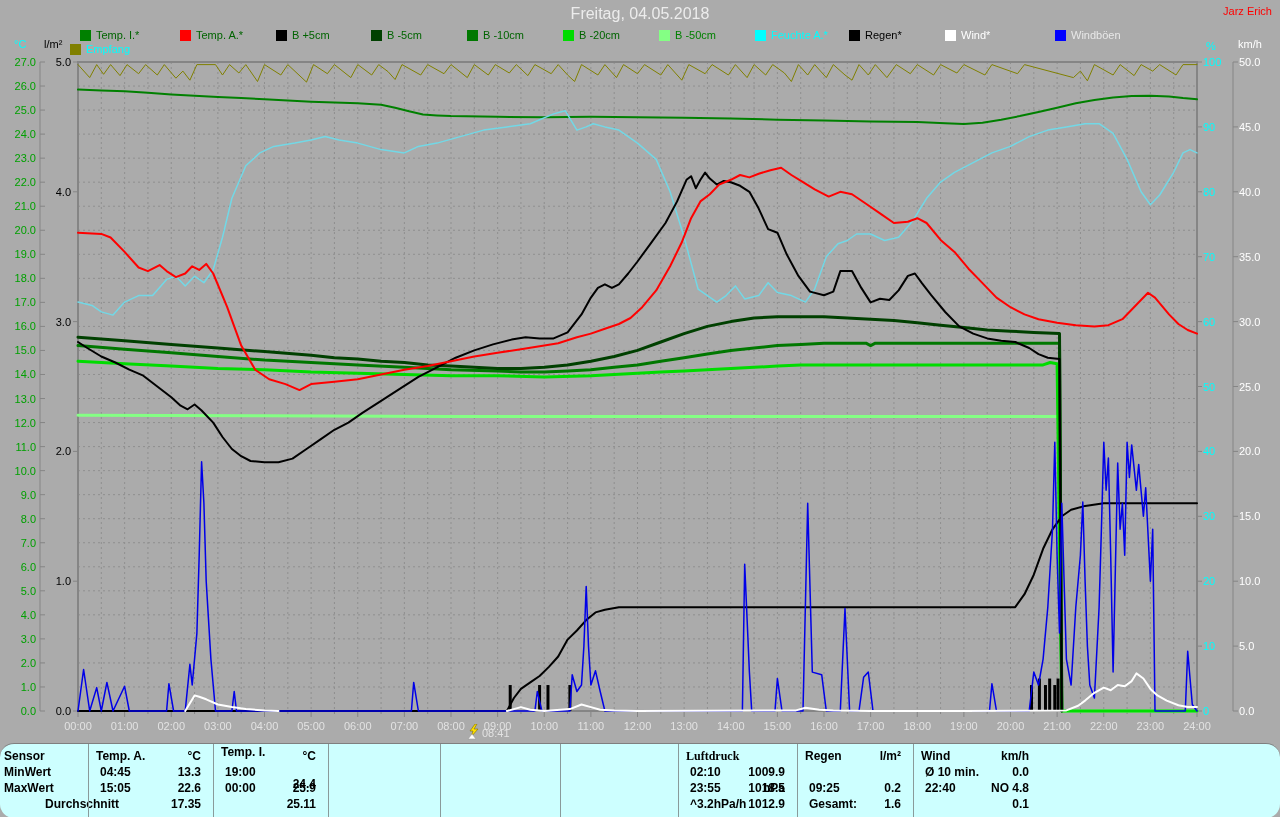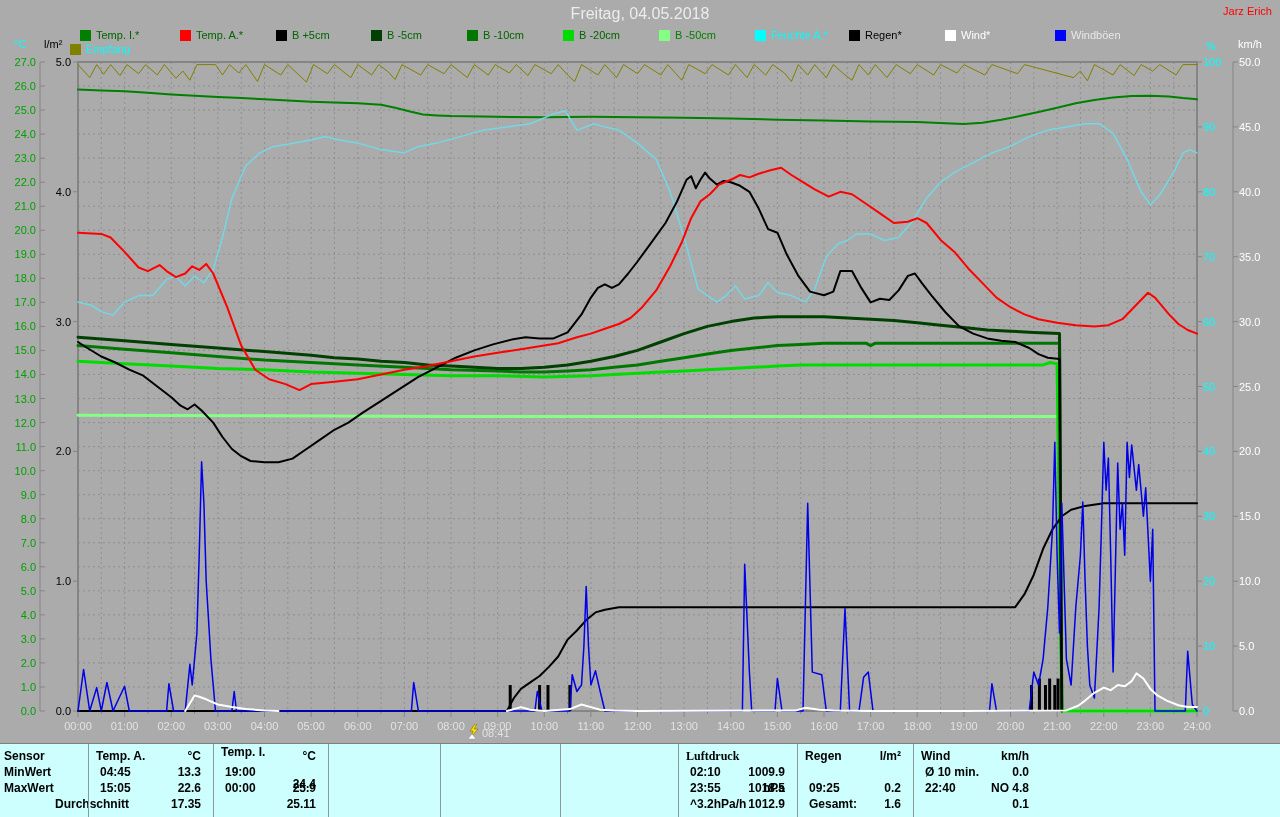--- a/index.html
+++ b/index.html
@@ -9,21 +9,21 @@
                font-size:16px;color:#ECECEC;}
   .author{position:absolute;top:5px;right:8px;font-size:11px;color:#FF0000;}
   .unit-label{position:absolute;font-size:11px;white-space:nowrap;}
   .legend-item{position:absolute;height:13px;line-height:13px;font-size:11px;white-space:nowrap;cursor:default;}
   .legend-box{display:inline-block;width:11px;height:11px;margin-right:5px;vertical-align:-2px;}
   #chart-svg{position:absolute;left:0;top:0;}
   #chart-svg text{font-family:"Liberation Sans",sans-serif;}
   .axis-marker{position:absolute;left:467px;top:724px;font-size:11px;color:#E2E2E2;white-space:nowrap;}
   .axis-marker svg{vertical-align:-3px;margin-right:1px;}
   .stat-table{position:absolute;left:0;top:743px;width:1280px;height:74px;background:#CDFFFF;
-              border-top:1px solid #7F7F7F;font-size:12px;font-weight:bold;color:#000;}
+              border-top:1px solid #7F7F7F;font-size:12px;font-weight:bold;color:#000;border-radius:14px;}
   .sep{position:absolute;top:0;width:1px;height:74px;background:#8A9A9A;}
   .cell{position:absolute;white-space:nowrap;height:16px;line-height:16px;}
   .cell.right{text-align:right;}
 </style>
 </head>
 <body>
 
 <div class="screen">
 
   <div class="chart-title">Freitag, 04.05.2018</div>
@@ -381,21 +381,21 @@
     <svg width="14" height="16" viewBox="0 0 14 16">
       <polygon points="8,0 3,7 6,7 4,13 11,5 7,5 10,0" fill="#FFE000" stroke="#807000" stroke-width="0.6"></polygon>
       <polygon points="1,15 5,10 9,15" fill="#FFFFFF" stroke="#9A9A9A" stroke-width="0.6"></polygon>
     </svg><span>08:41</span>
   </div>
 
   <div class="stat-table" id="stat-table">
       <div class="cell" style="left: 4px; top: 4px;">Sensor</div>
       <div class="cell" style="left: 4px; top: 20px;">MinWert</div>
       <div class="cell" style="left: 4px; top: 36px;">MaxWert</div>
-      <div class="cell" style="left: 15px; top: 52px; padding-left: 40px;">Durchschnitt</div>
+      <div class="cell" style="left: 5px; top: 52px; padding-left: 40px;">Durchschnitt</div>
       <div class="sep" style="left: 88px;"></div>
       <div class="sep" style="left: 213px;"></div>
       <div class="sep" style="left: 328px;"></div>
       <div class="sep" style="left: 440px;"></div>
       <div class="sep" style="left: 560px;"></div>
       <div class="sep" style="left: 678px;"></div>
       <div class="sep" style="left: 797px;"></div>
       <div class="sep" style="left: 913px;"></div>
       <div class="cell" style="left: 96px; top: 4px;">Temp. A.</div>
       <div class="cell right" style="left: 92px; top: 4px; width: 109px;">°C</div>

